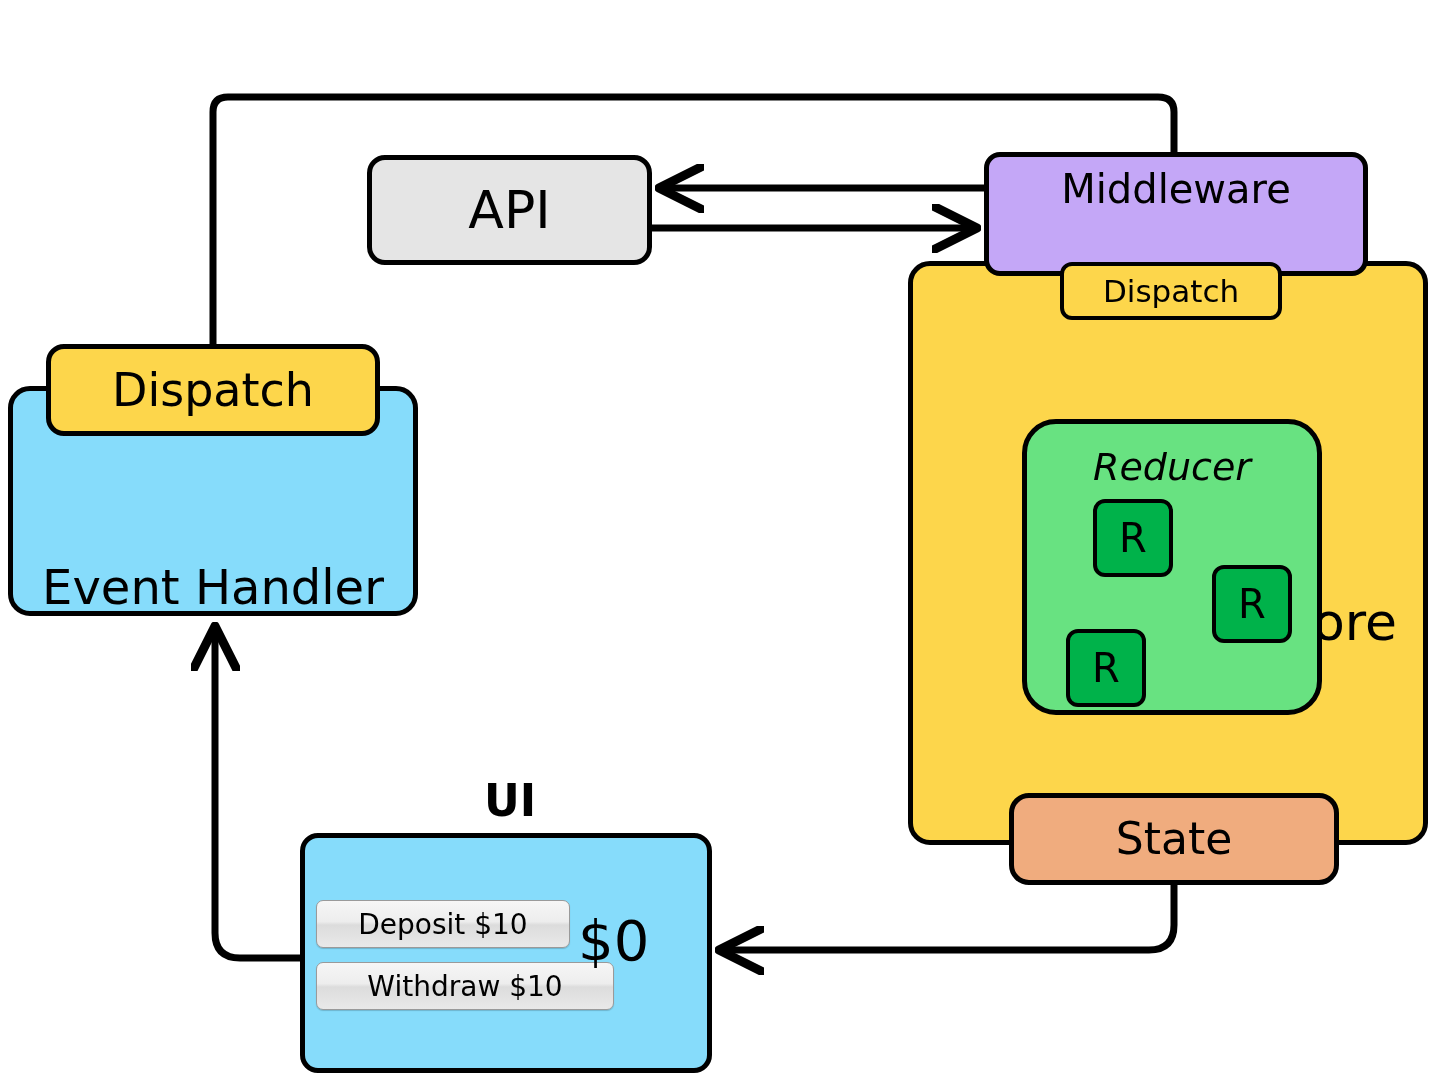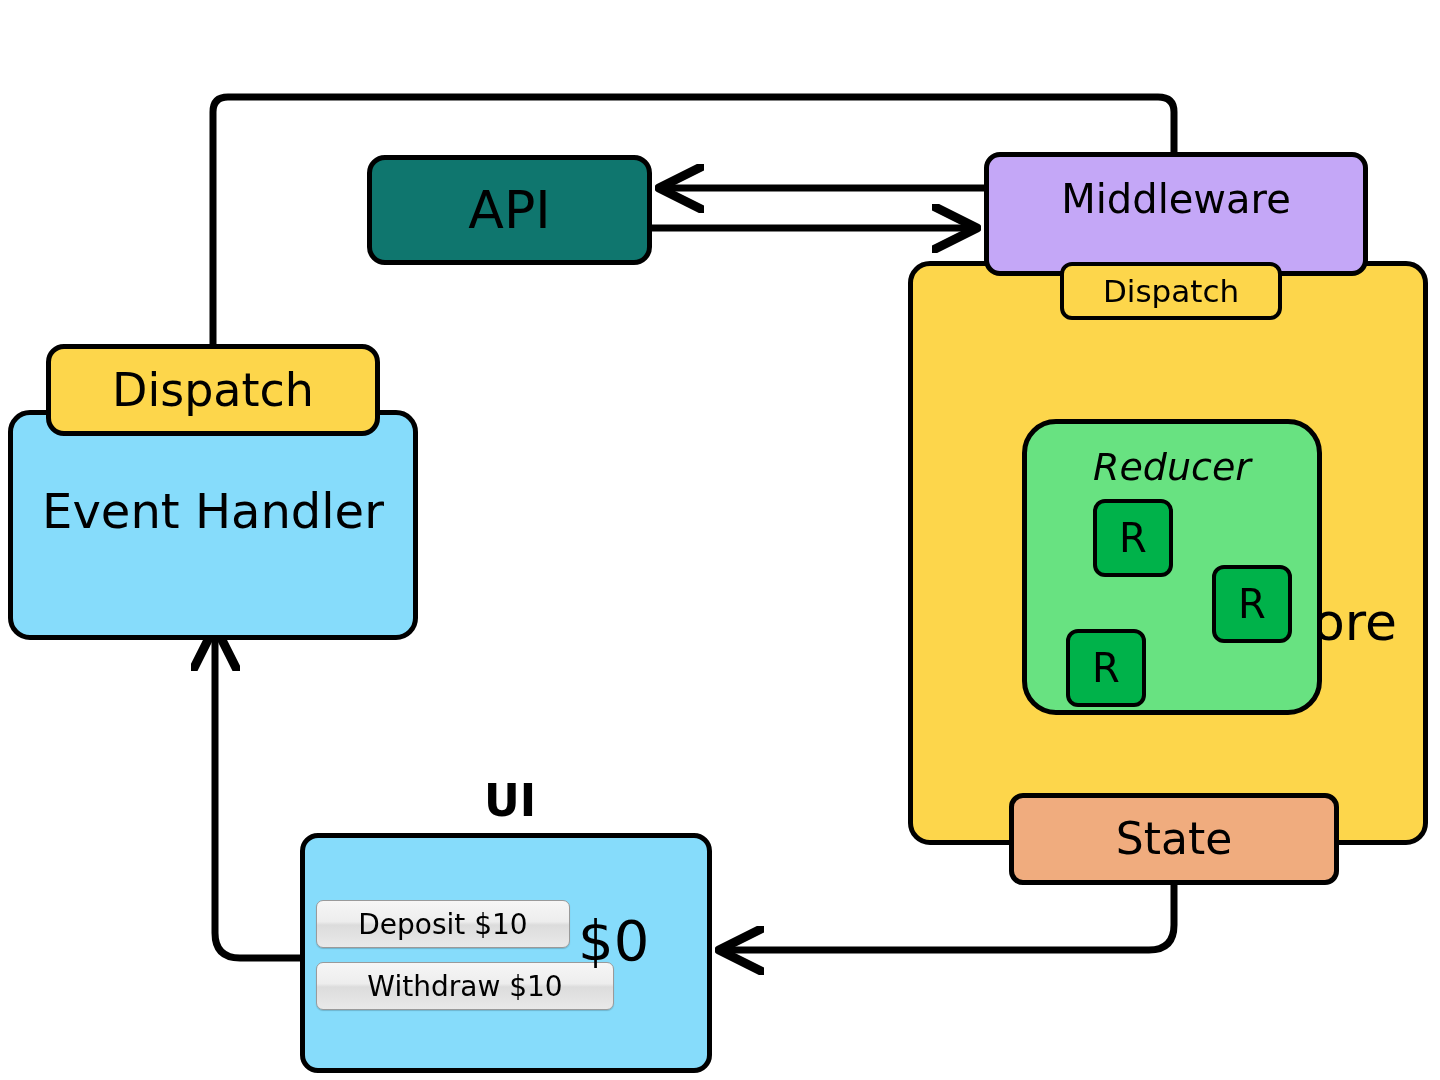--- a/index.html
+++ b/index.html
@@ -34,23 +34,23 @@
     border-radius: 18px;
     display: flex;
     align-items: center;
     justify-content: center;
     color: #000000;
     text-align: center;
     line-height: 1.0;
   }
 
   
-  #api-node      { left: 367px;  top: 155px; width: 285px;  height: 110px; background: #0f766e; font-size: 52px; text-align: center; }
+  #api-node      { left: 367px;  top: 155px; width: 285px;  height: 110px; background: #e5e5e5; font-size: 52px; text-align: center; }
   #middleware-node { left: 984px; top: 152px; width: 384px; height: 124px; background: #C4A7F7; font-size: 40px;
-                     align-items: flex-start; padding-top: 22px; border-radius: 16px; }
+                     align-items: flex-start; padding-top: 12px; border-radius: 16px; }
 
   #store-node    { left: 908px;  top: 261px; width: 520px;  height: 584px; background: #FDD64B; border-radius: 22px;
                    display: block; }
   #store-label   { position: absolute; right: 26px; top: 330px; font-size: 52px; color: #000; }
 
   #reducer-node  { left: 1022px; top: 419px; width: 300px; height: 296px; background: #68E281; border-radius: 34px;
                    display: block; font-style: italic; }
   #reducer-label { position: absolute; left: 0; right: 0; top: 24px; text-align: center; font-size: 38px; color: #000; }
 
   .r-box {
@@ -63,27 +63,27 @@
     align-items: center;
     justify-content: center;
     font-size: 40px;
     color: #000;
   }
   #r-box-1 { left: 1093px; top: 499px; width: 80px;  height: 78px; }
   #r-box-2 { left: 1212px; top: 565px; width: 80px;  height: 78px; }
   #r-box-3 { left: 1066px; top: 629px; width: 80px;  height: 78px; }
 
   #state-node    { left: 1009px; top: 793px; width: 330px;  height: 92px; background: #F0AC7E;
-                   font-size: 44px; border-radius: 14px; }
+                   font-size: 44px; border-radius: 20px; }
 
   #dispatch-store-node { left: 1060px; top: 262px; width: 222px; height: 58px; background: #FDD64B;
                          font-size: 31px; border-radius: 12px; border-width: 4px; }
 
-  #event-handler-node { left: 8px; top: 410px; width: 410px; height: 230px; background: #86DCFB;
-                        font-size: 48px; border-radius: 22px; align-items: flex-start; padding-top: 72px; }
+  #event-handler-node { left: 8px; top: 386px; width: 410px; height: 230px; background: #86DCFB;
+                        font-size: 48px; border-radius: 22px; align-items: flex-end; padding-top: 72px; }
   #dispatch-left-node { left: 46px; top: 344px; width: 334px; height: 92px; background: #FDD64B;
                         font-size: 46px; border-radius: 18px; }
 
   #ui-node { left: 300px; top: 833px; width: 412px; height: 240px; background: #86DCFB; border-radius: 18px;
              display: block; }
   #ui-label { position: absolute; left: 440px; top: 775px; width: 140px; text-align: center;
               font-size: 44px; color: #000; font-weight: bold; }
   .ui-button {
     position: absolute;
     box-sizing: border-box;

